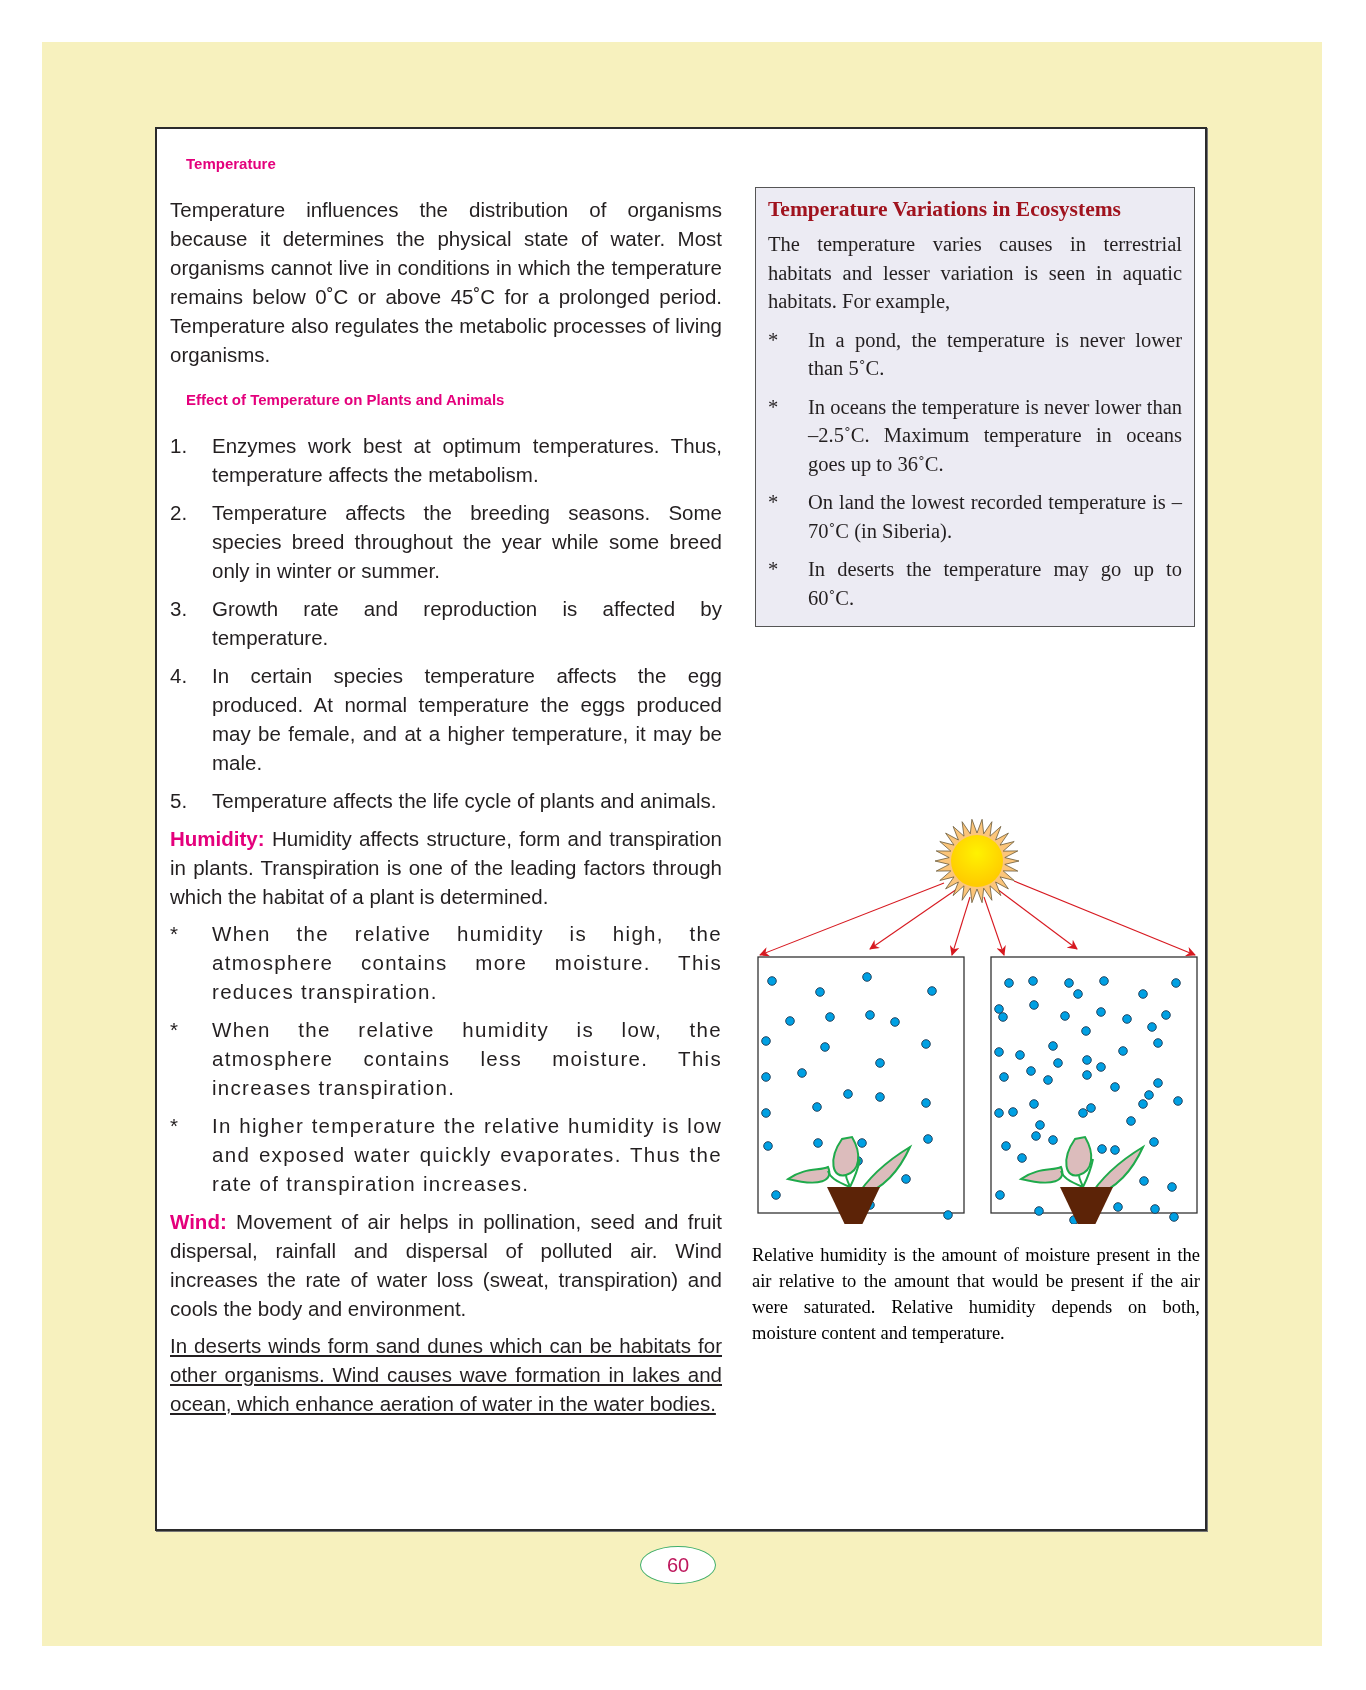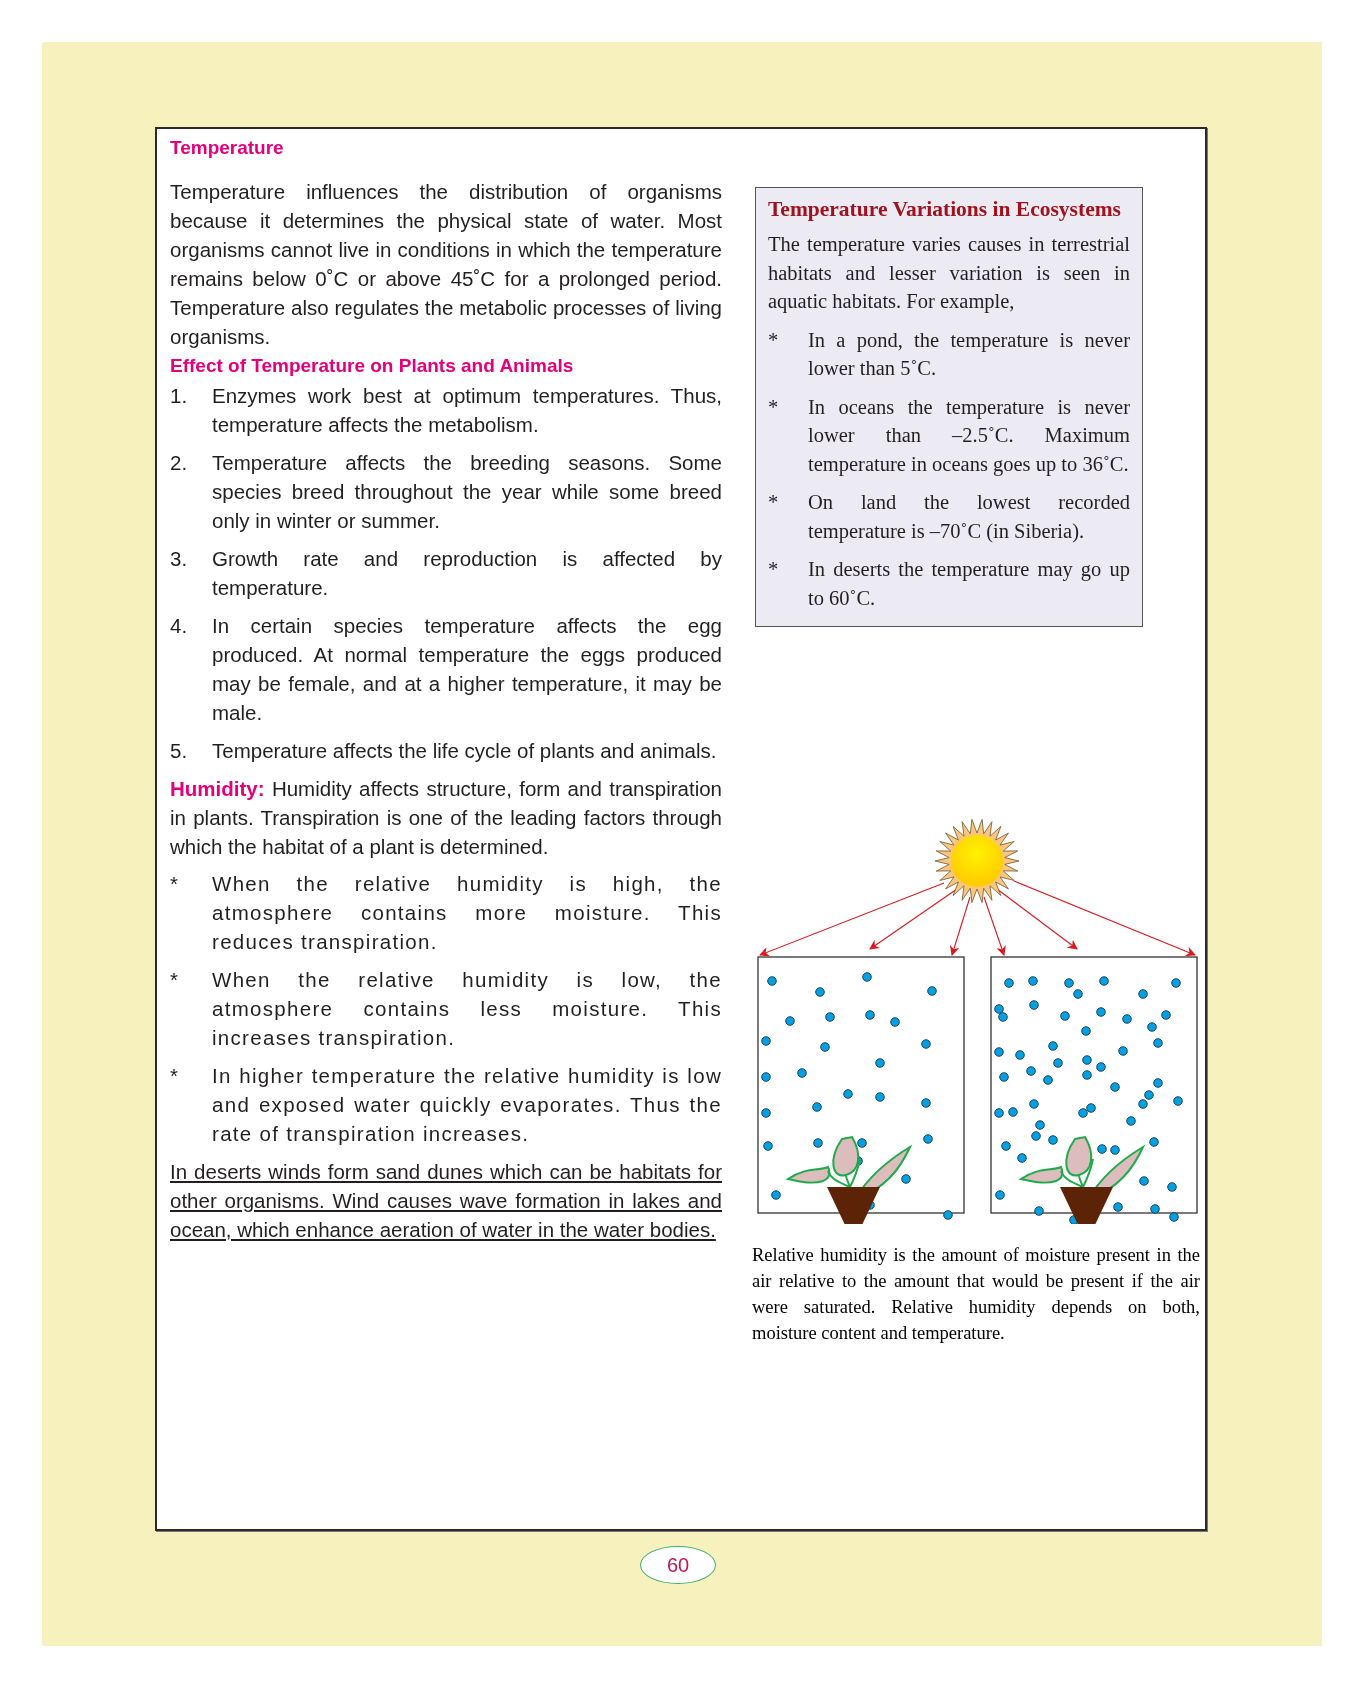--- a/index.html
+++ b/index.html
@@ -1,33 +1,33 @@
 <!DOCTYPE html>
 <html><head>
 <meta charset="utf-8">
 <style>
   html, body { margin:0; padding:0; }
   body { width:1366px; height:1690px; background:#ffffff; position:relative; overflow:hidden; }
   .page-bg { position:absolute; left:42px; top:42px; width:1280px; height:1604px; background:#f7f1be; }
   .content-box { position:absolute; left:155px; top:127px; width:1048px; height:1400px; background:#ffffff; border:2px solid #2b2b2b; box-shadow:1px 1px 0 #777; }
   .left-col { position:absolute; left:13px; top:4px; width:552px; font-family:"Liberation Sans", sans-serif; color:#231f20; font-size:20.5px; line-height:29px; }
   .h-magenta { color:#e4007c; font-weight:bold; }
-  .left-col h2 { margin:0; font-size:19px; line-height:30px; }
+  .left-col h2 { margin:16px; font-size:15px; line-height:30px; }
   .left-col p { margin:0; text-align:justify; }
   .para-intro { margin-top:14px !important; }
   .sec-head { margin-top:10px; margin-bottom:6px; }
   .num-list { margin:0; padding:0; list-style:none; }
   .num-list li { position:relative; padding-left:42px; margin-bottom:9px; text-align:justify; }
   .num-list li .num { position:absolute; left:0; top:0; }
   .star-list { margin:8px 0 0 0; padding:0; list-style:none; }
   .star-list li { position:relative; padding-left:42px; margin-bottom:9px; text-align:justify; letter-spacing:1.3px; }
   .star-list li .star { position:absolute; left:0; top:0; letter-spacing:0; }
   .gap-p { margin-top:8px !important;text-decoration:underline; }
 
-  .info-box { position:absolute; left:598px; top:58px; width:388px; height:440px; background:#ecebf3; border:1.5px solid #555; box-sizing:border-box; padding:8px 12px 0 12px; font-family:"Liberation Serif", serif; color:#231f20; font-size:20.5px; line-height:28.5px; }
+  .info-box { position:absolute; left:598px; top:58px; width:440px; height:440px; background:#ecebf3; border:1.5px solid #555; box-sizing:border-box; padding:8px 12px 0 12px; font-family:"Liberation Serif", serif; color:#231f20; font-size:20.5px; line-height:28.5px; }
   .info-title { color:#a0131e; font-weight:bold; font-size:21.5px; margin:0 0 8px 0; line-height:26px; }
   .info-box p { margin:0; text-align:justify; }
   .info-list { margin:10px 0 0 0; padding:0; list-style:none; }
   .info-list li { position:relative; padding-left:40px; margin-bottom:10px; text-align:justify; }
   .info-list li .star { position:absolute; left:0; top:0; }
 
   .diagram { position:absolute; left:595px; top:680px; width:450px; height:415px; }
   .caption { position:absolute; left:595px; top:1094px; width:448px; font-family:"Liberation Serif", serif; font-size:18.5px; line-height:26px; color:#000000; text-align:justify; }
 
   .page-number { position:absolute; left:640px; top:1546px; width:76px; height:38px; border:1.5px solid #3fae6a; border-radius:50%; background:#ffffff; font-family:"Liberation Sans", sans-serif; font-size:20px; color:#be185d; display:flex; align-items:center; justify-content:center; box-sizing:border-box; }
@@ -54,20 +54,21 @@
     </ul>
 
     <p><span class="h-magenta">Humidity:</span><span> Humidity affects structure, form and transpiration in plants. Transpiration is one of the leading factors through which the habitat of a plant is determined.</span></p>
 
     <ul class="star-list">
       <li><span class="star">*</span><span>When the relative humidity is high, the atmosphere contains more moisture. This reduces transpiration.</span></li>
       <li><span class="star">*</span><span>When the relative humidity is low, the atmosphere contains less moisture. This increases transpiration.</span></li>
       <li><span class="star">*</span><span>In higher temperature the relative humidity is low and exposed water quickly evaporates. Thus the rate of transpiration increases.</span></li>
     </ul>
 
+    <p><span class="h-magenta">Wind:</span><span> Movement of air helps in pollination, seed and fruit dispersal, rainfall and dispersal of polluted air. Wind increases the rate of water loss (sweat, transpiration) and cools the body and environment.</span></p>
 
     <p class="gap-p">In deserts winds form sand dunes which can be habitats for other organisms. Wind causes wave formation in lakes and ocean, which enhance aeration of water in the water bodies.</p>
   </div>
 
   <div class="info-box">
     <h3 class="info-title">Temperature Variations in Ecosystems</h3>
     <p>The temperature varies causes in terrestrial habitats and lesser variation is seen in aquatic habitats. For example,</p>
     <ul class="info-list">
       <li><span class="star">*</span><span>In a pond, the temperature is never lower than 5˚C.</span></li>
       <li><span class="star">*</span><span>In oceans the temperature is never lower than –2.5˚C. Maximum temperature in oceans goes up to 36˚C.</span></li>

